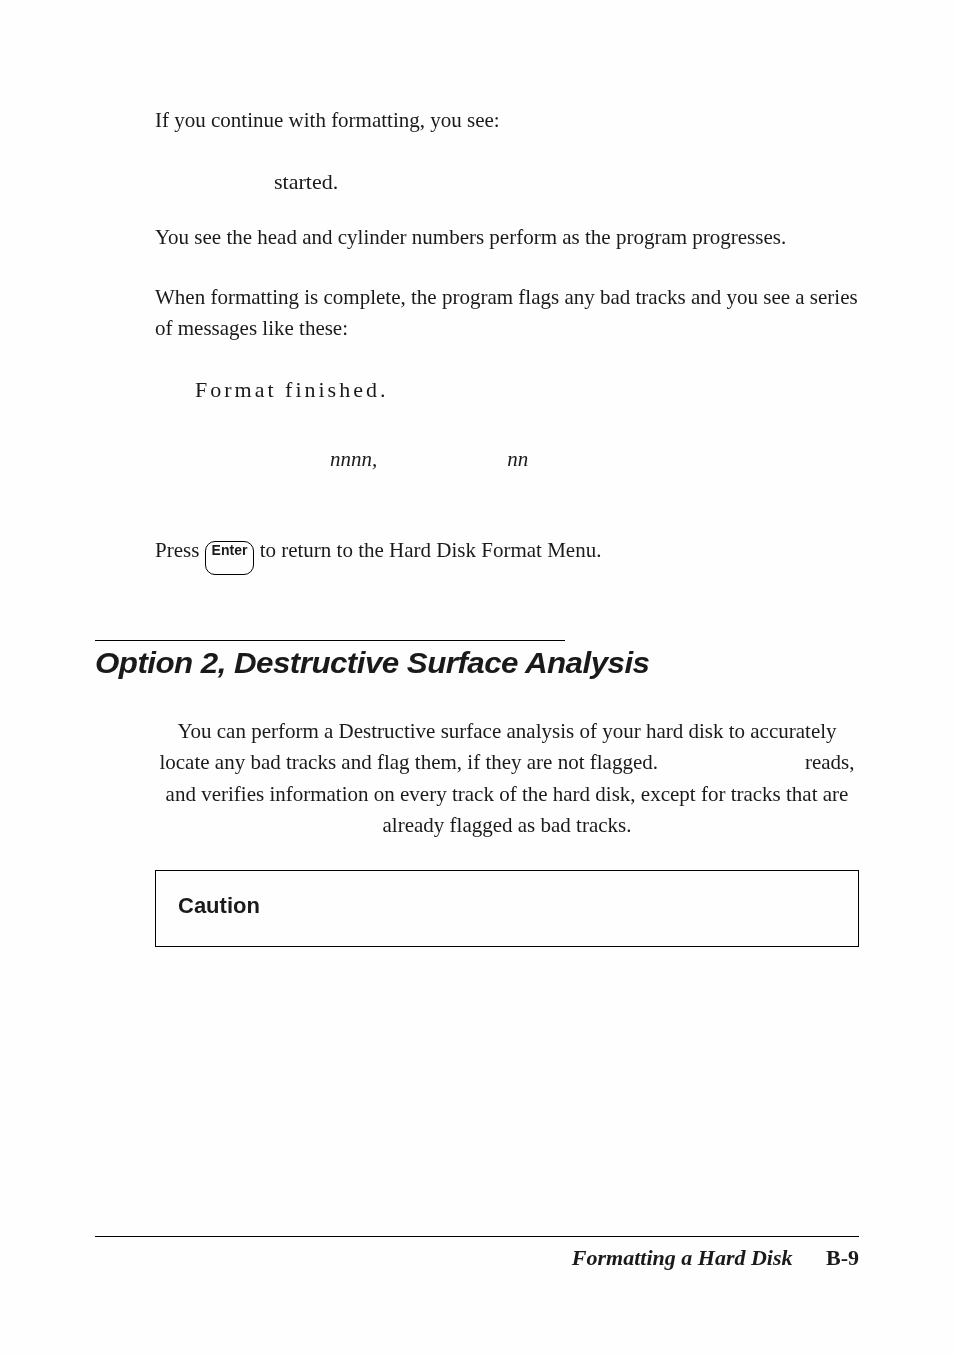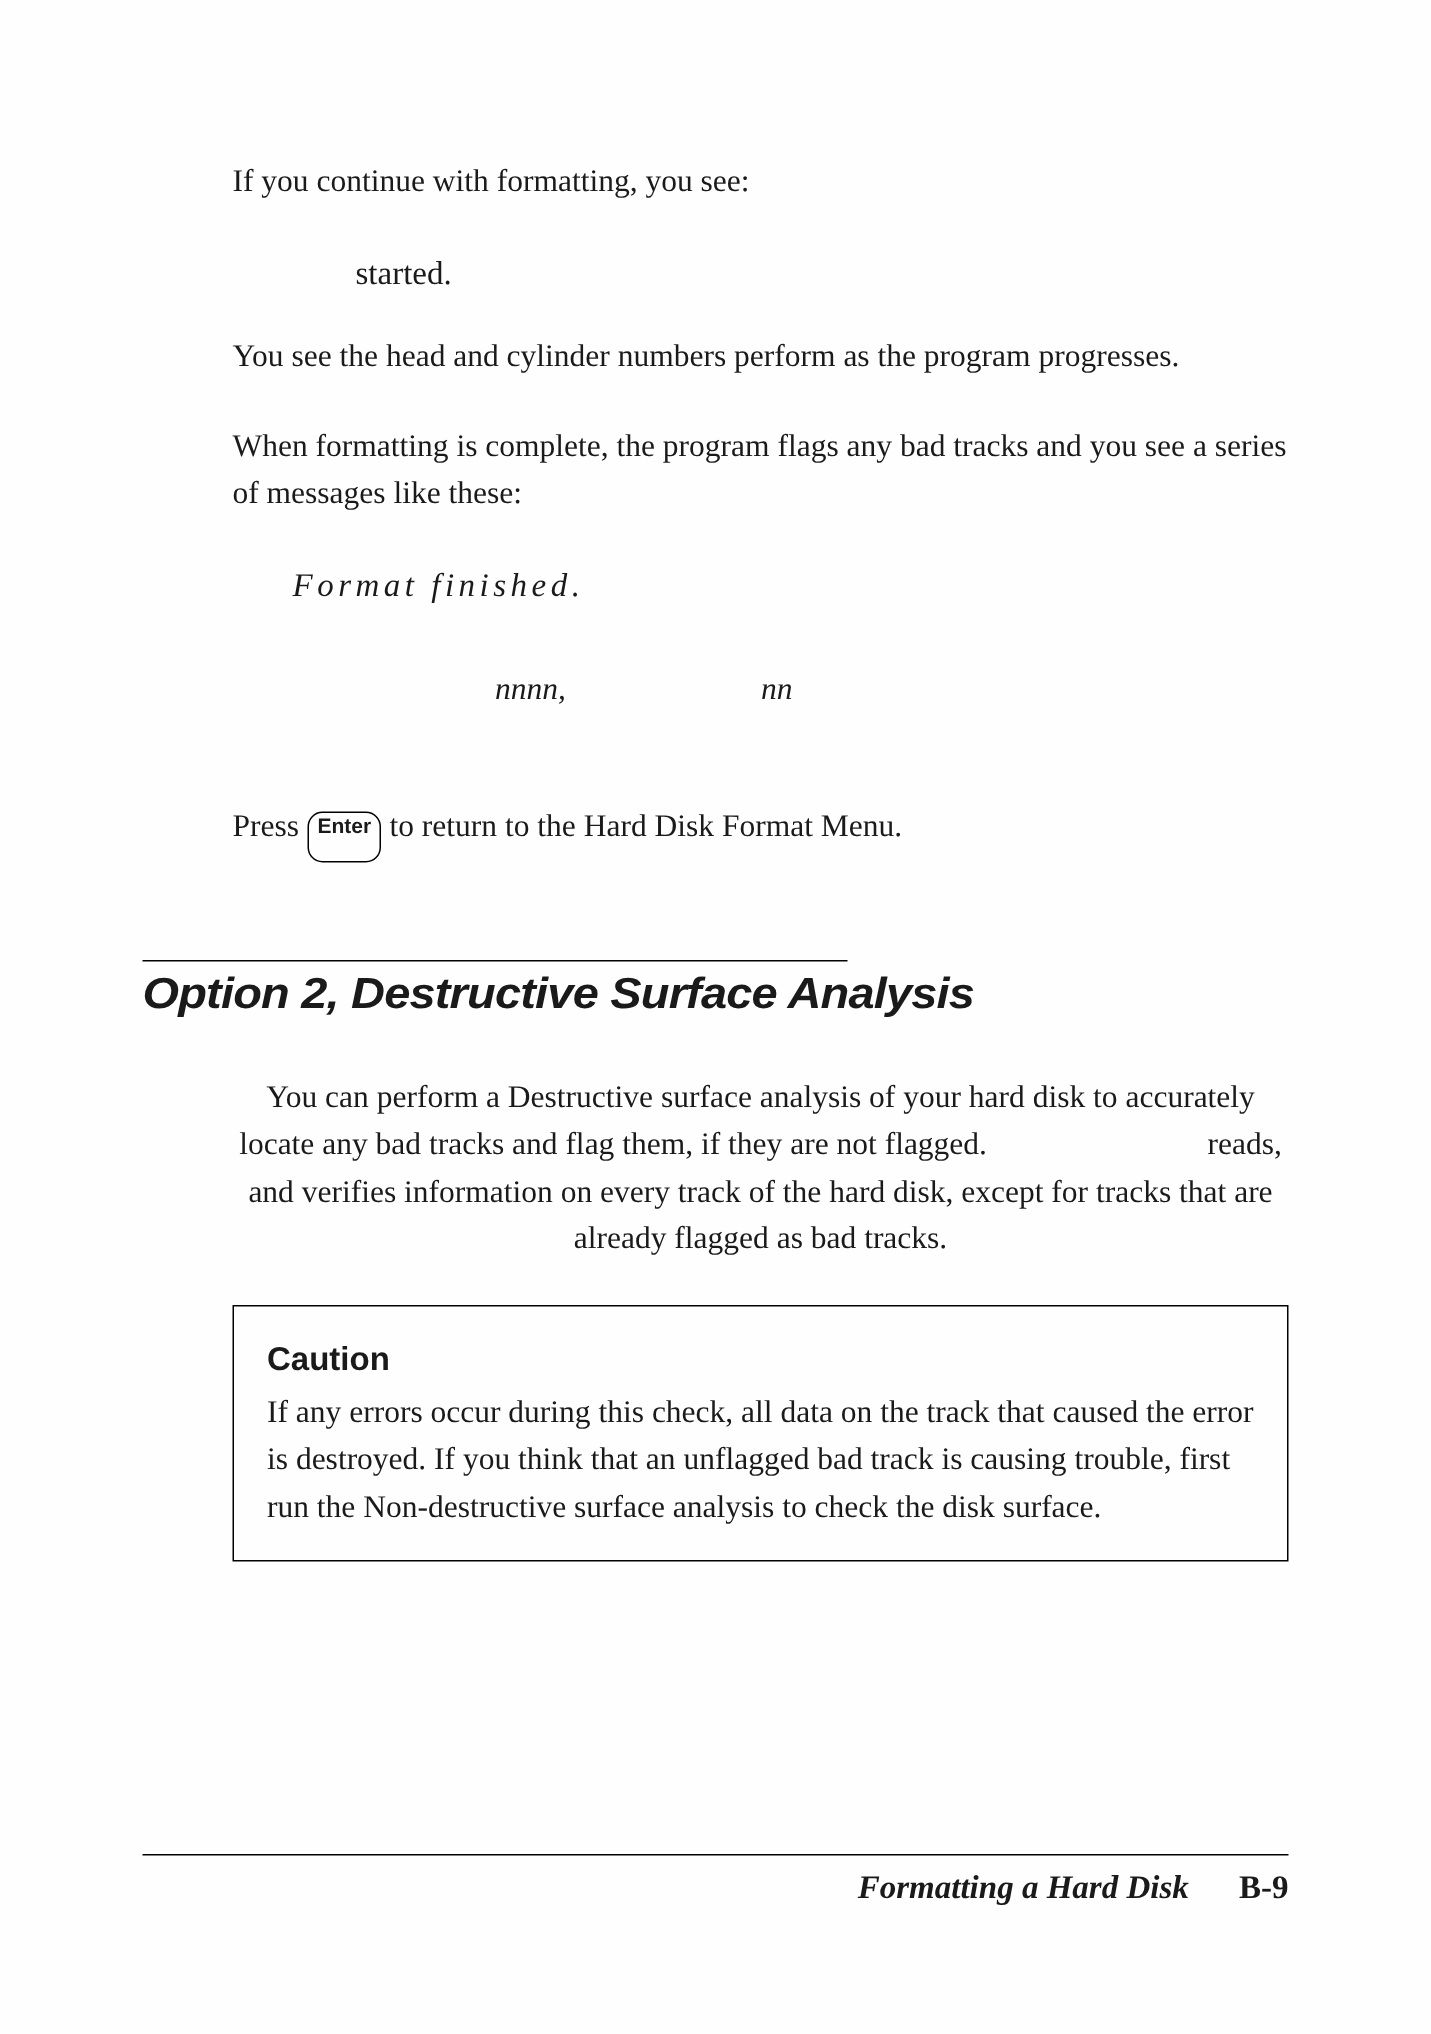--- a/index.html
+++ b/index.html
@@ -19,21 +19,21 @@
     .content {
       margin-left: 60px;
       font-size: 21px;
       line-height: 1.5;
     }
     .para {
       margin-bottom: 28px;
     }
     .center-block {
       text-align: left;
-      margin-left: 82px;
+      margin-left: 119px;
       margin-bottom: 24px;
     }
     .started {
       font-size: 22px;
     }
     .head-cyl {
       margin-left: 40px;
       font-size: 22px;
       letter-spacing: 1px;
     }
@@ -42,21 +42,20 @@
       letter-spacing: 2px;
     }
     .tracked {
       letter-spacing: 3px;
     }
     .format-finished {
       margin-left: 40px;
       font-size: 22px;
       letter-spacing: 3px;
       margin-bottom: 38px;
-      font-style: italic;
     }
     .nnnn-line {
       margin-left: 175px;
       font-style: italic;
       font-size: 21px;
       margin-bottom: 60px;
       font-family: Liberation Serif, serif;
     }
     .nnnn-line span:first-child {
       margin-right: 130px;
@@ -157,21 +156,20 @@
 </div>
 
 <hr class="section-rule">
 <h2 class="section-heading">Option 2, Destructive Surface Analysis</h2>
 
 <div class="content">
   <p class="para" style="white-space: pre-wrap; text-align: center;">You can perform a Destructive surface analysis of your hard disk to accurately locate any bad tracks and flag them, if they are not flagged.                            reads, and verifies information on every track of the hard disk, except for tracks that are already flagged as bad tracks.</p>
 
   <div class="caution-box">
     <div class="caution-title">Caution</div>
-    <div class="caution-body">If any errors occur during this check, all data on the track that caused the error is destroyed. If you think that an unflagged bad track is causing trouble, first run the Non-destructive surface analysis to check the disk surface.</div>
   </div>
 </div>
 
 <div class="footer">
   <hr class="footer-rule">
   <div class="footer-text">
     <span>Formatting a Hard Disk</span>
     <span class="page-num">B-9</span>
   </div>
 </div>

